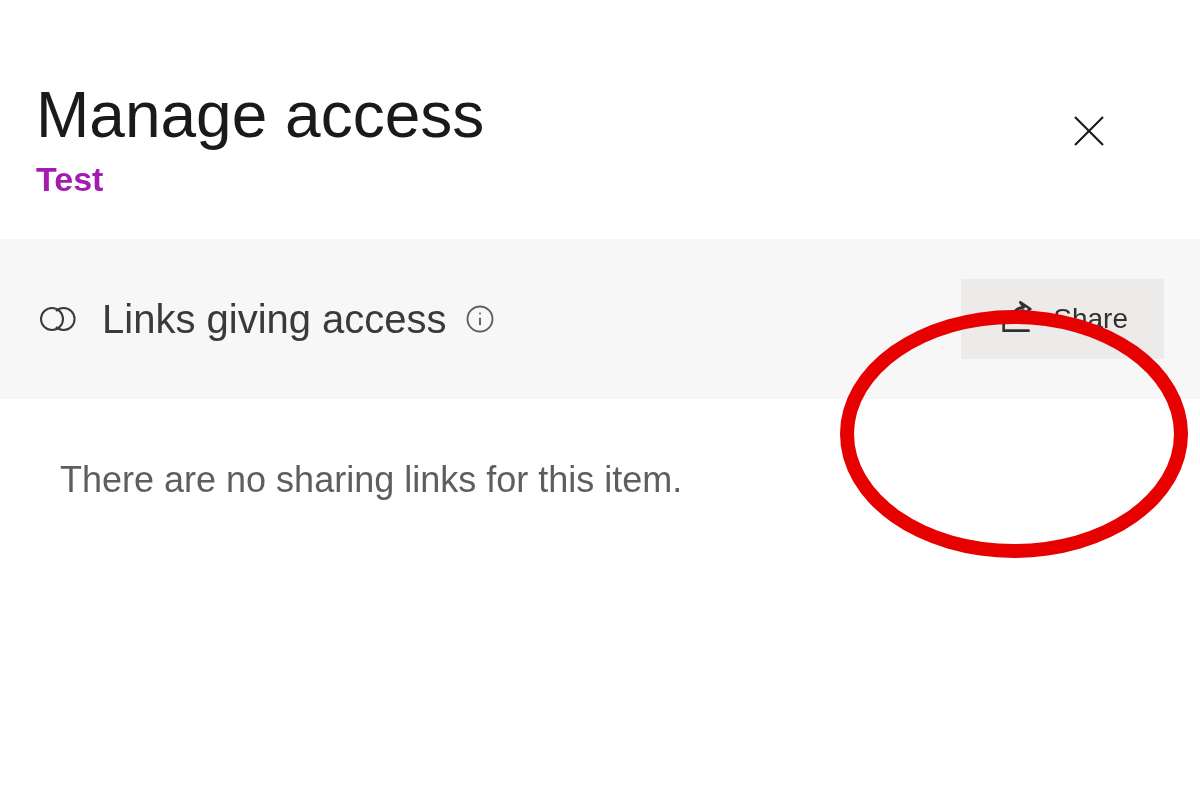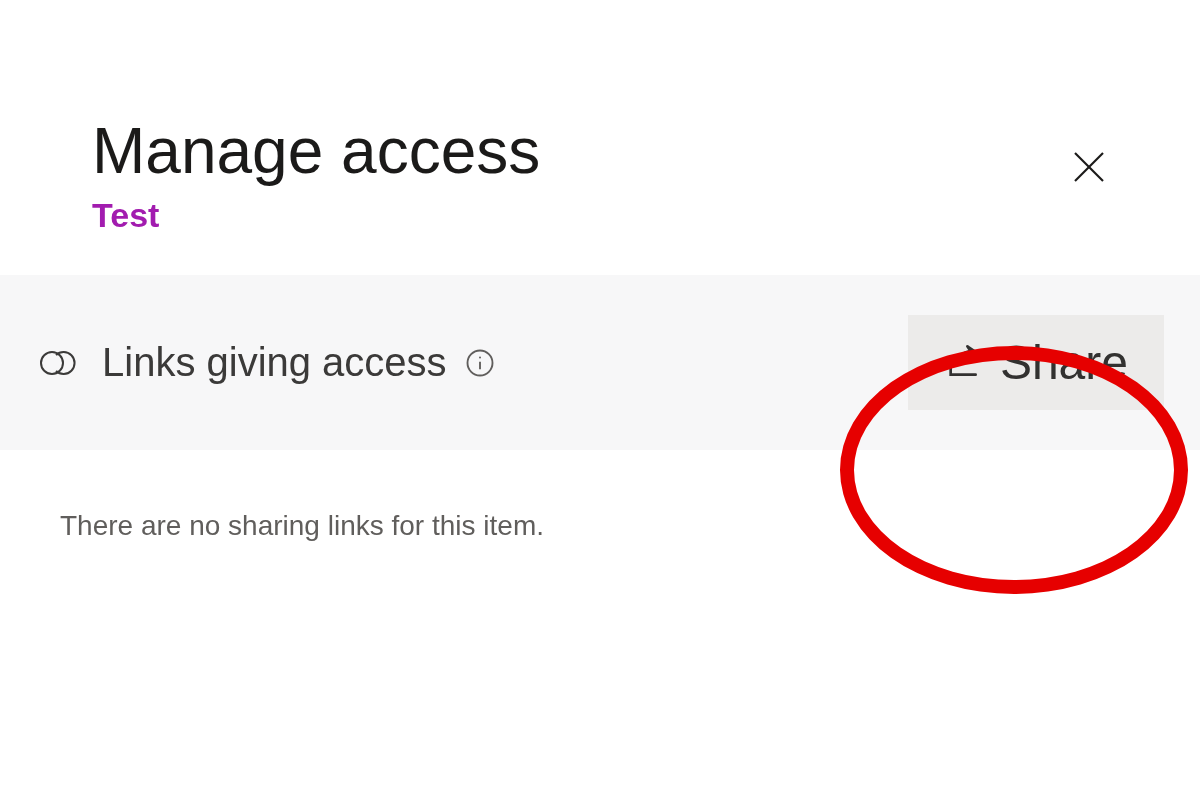--- a/index.html
+++ b/index.html
@@ -12,25 +12,24 @@
     color: #323130;
     overflow: hidden;
   }
   .panel {
     position: relative;
     width: 100%;
     height: 100%;
     box-sizing: border-box;
   }
   .header {
-    padding: 80px 60px 40px 92px;
+    padding: 80px 60px 40px 36px;
     display: flex;
     justify-content: space-between;
     align-items: flex-start;
-    margin-top: 36px;
   }
   .title-block h1 {
     margin: 0;
     font-size: 64px;
     font-weight: 400;
     color: #1b1a19;
     line-height: 1.1;
   }
   .title-block .subtitle {
     margin-top: 10px;
@@ -73,26 +72,26 @@
     display: flex;
     align-items: center;
     gap: 16px;
     background: #ecebea;
     border: none;
     padding: 20px 36px;
     cursor: pointer;
     font-family: inherit;
   }
   .share-btn span {
-    font-size: 48px;
+    font-size: 28px;
     color: #323130;
   }
   .empty-msg {
     padding: 60px;
-    font-size: 28px;
+    font-size: 36px;
     color: #605e5c;
   }
   .annotation-circle {
     position: absolute;
     pointer-events: none;
     border: 14px solid #e60000;
     border-radius: 50%;
     width: 320px;
     height: 220px;
     top: 310px;

